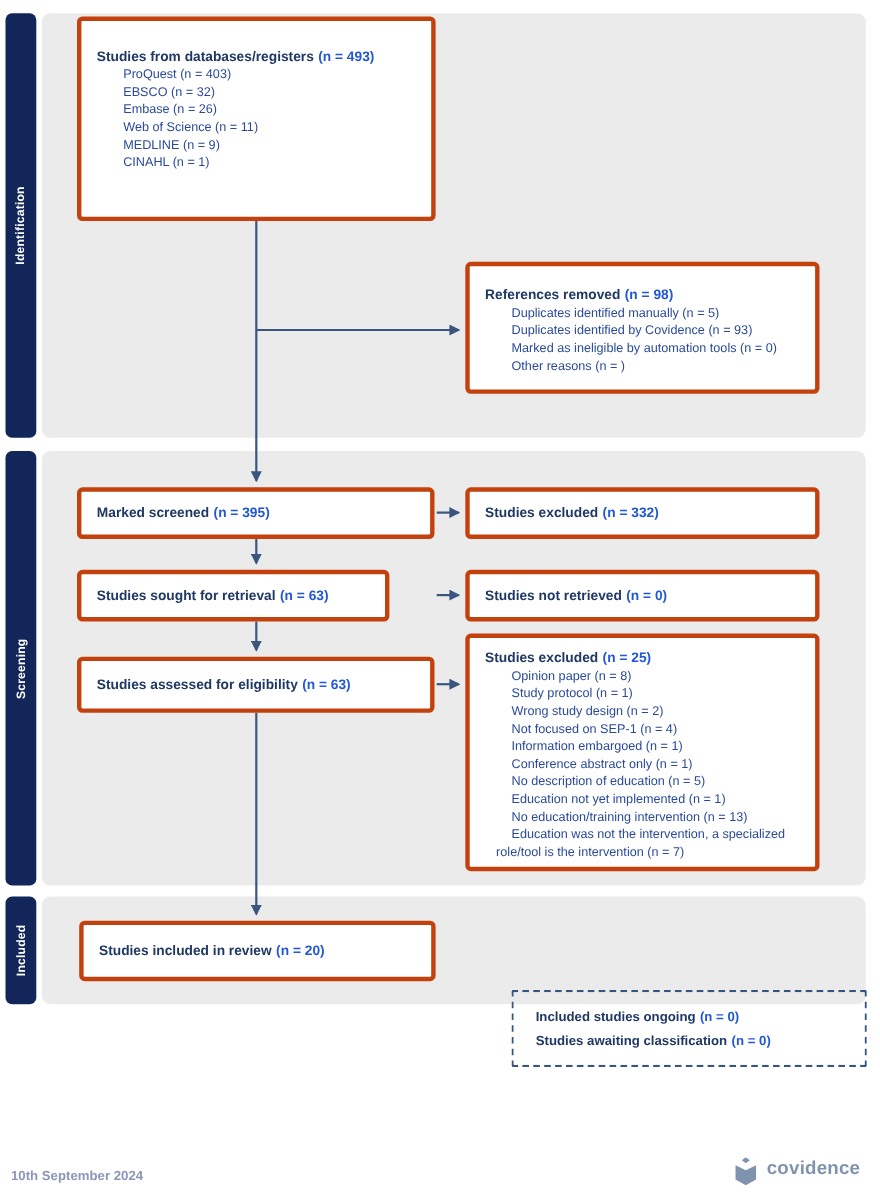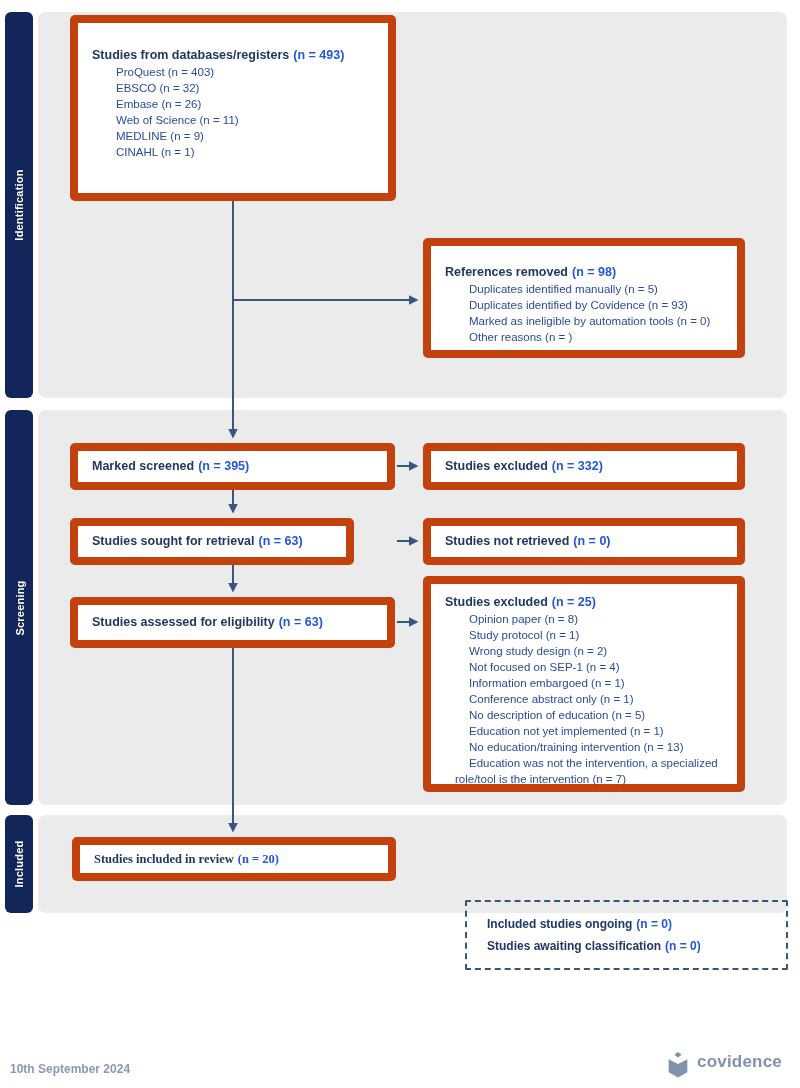--- a/index.html
+++ b/index.html
@@ -12,21 +12,21 @@
     display:flex;align-items:center;justify-content:center;overflow:visible;
   }
   .sidebar span{
     color:#ffffff;font-size:11px;font-weight:bold;white-space:nowrap;
     transform:rotate(-90deg);letter-spacing:.2px;
   }
   .panel{
     position:absolute;left:38px;width:749px;background:#ebebec;border-radius:8px;
   }
   .fbox{
-    position:absolute;background:#ffffff;border:8px solid #c2410c;border-radius:5px;
+    position:absolute;background:#ffffff;border:4px solid #c2410c;border-radius:5px;
     box-sizing:border-box;
   }
   .heading{font-size:12.5px;font-weight:700;color:#1f3864;line-height:17px;}
   .nval{color:#2257d6;font-weight:700;margin-left:4px;}
   .subitem{
     font-size:11.5px;color:#2a4a99;line-height:16px;
     padding-left:10px;text-indent:14px;
   }
   .pad-box{padding:14px;}
   .center-box{display:flex;align-items:center;padding-left:14px;}
@@ -147,21 +147,21 @@
       <div class="subitem">Not focused on SEP-1 (n = 4)</div>
       <div class="subitem">Information embargoed (n = 1)</div>
       <div class="subitem">Conference abstract only (n = 1)</div>
       <div class="subitem">No description of education (n = 5)</div>
       <div class="subitem">Education not yet implemented (n = 1)</div>
       <div class="subitem">No education/training intervention (n = 13)</div>
       <div class="subitem">Education was not the intervention, a specialized role/tool is the intervention (n = 7)</div>
     </div>
 </div>
 
-<div class="fbox center-box" style="left:72px;top:837px;width:324px;height:44px;font-family:Liberation Serif, serif;">
+<div class="fbox center-box" style="left:72px;top:837px;width:324px;height:55px;">
   <div class="heading">
     <span>Studies included in review</span><span class="nval">(n = 20)</span>
   </div>
 </div>
 
 <div class="dashed-box" style="left:465px;top:900px;width:323px;height:70px;justify-content:center;">
   <div class="dashed-line">
     <span>Included studies ongoing</span><span class="nval">(n = 0)</span>
   </div>
   <div class="dashed-line">

